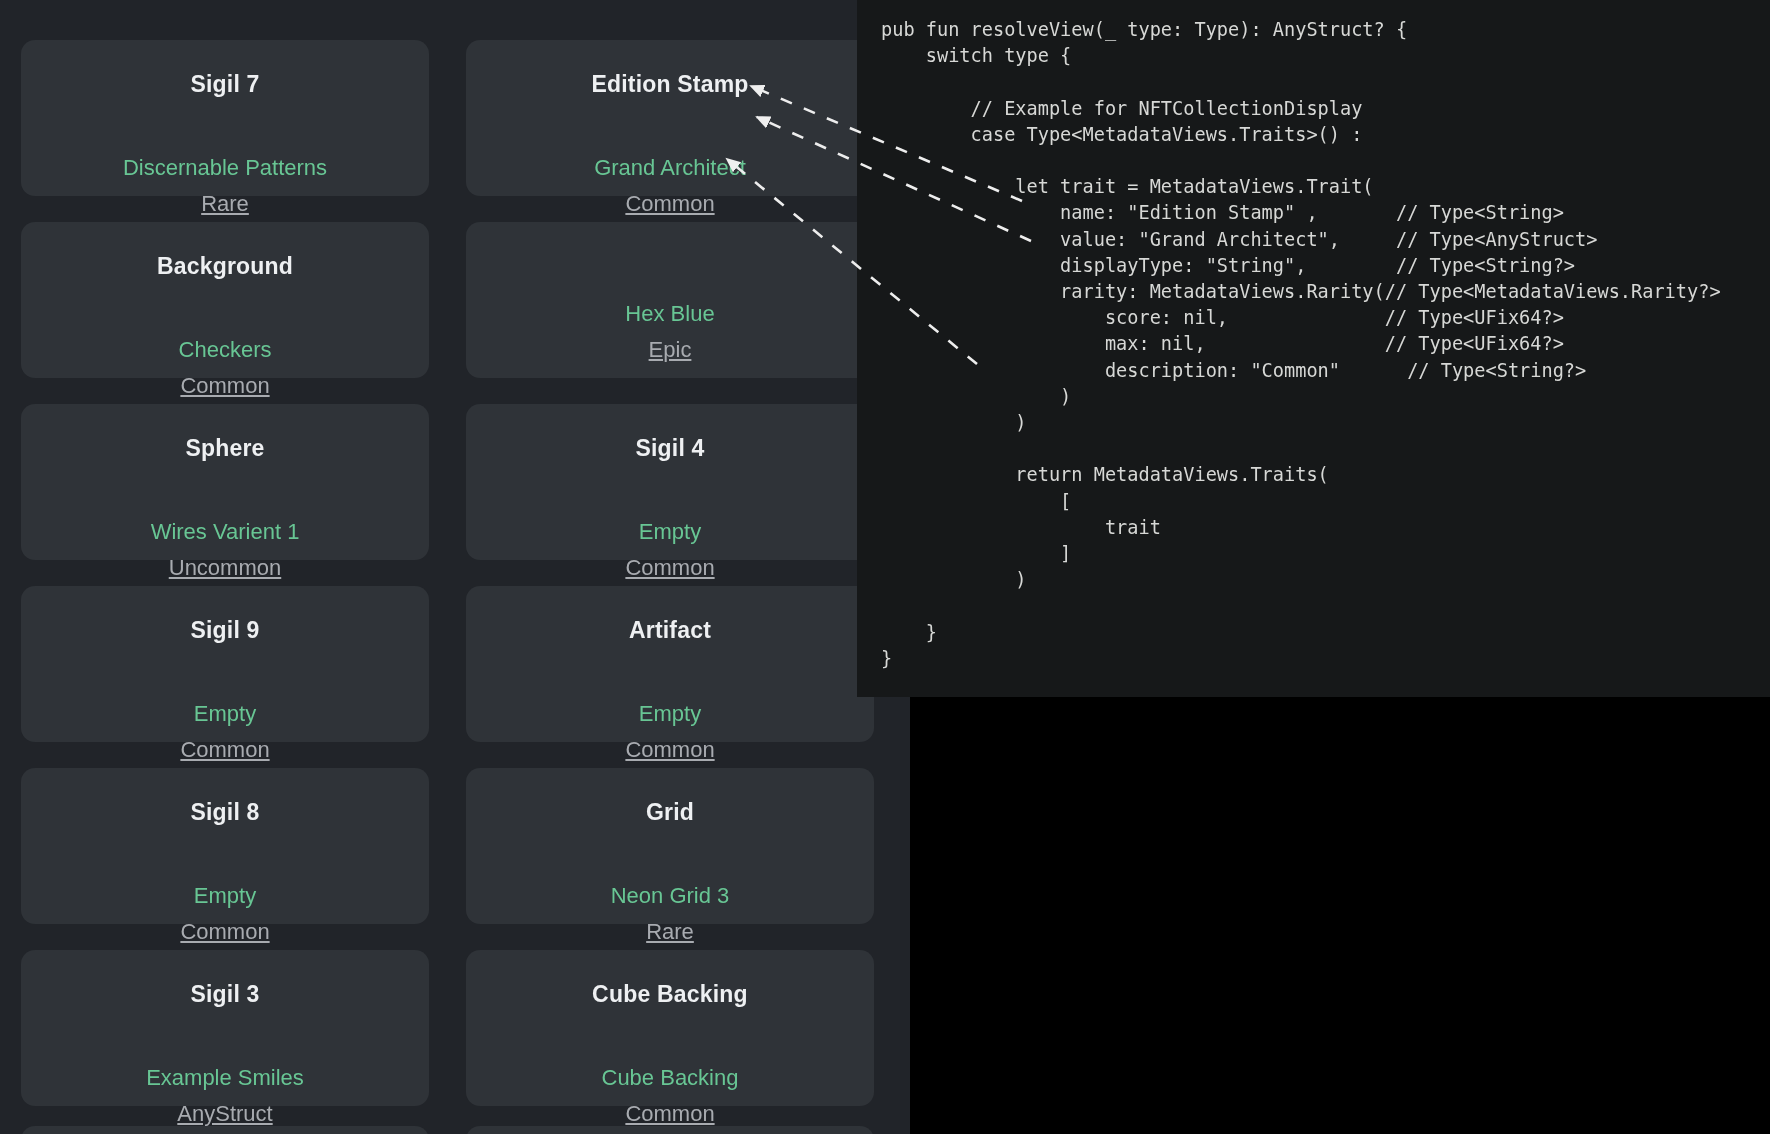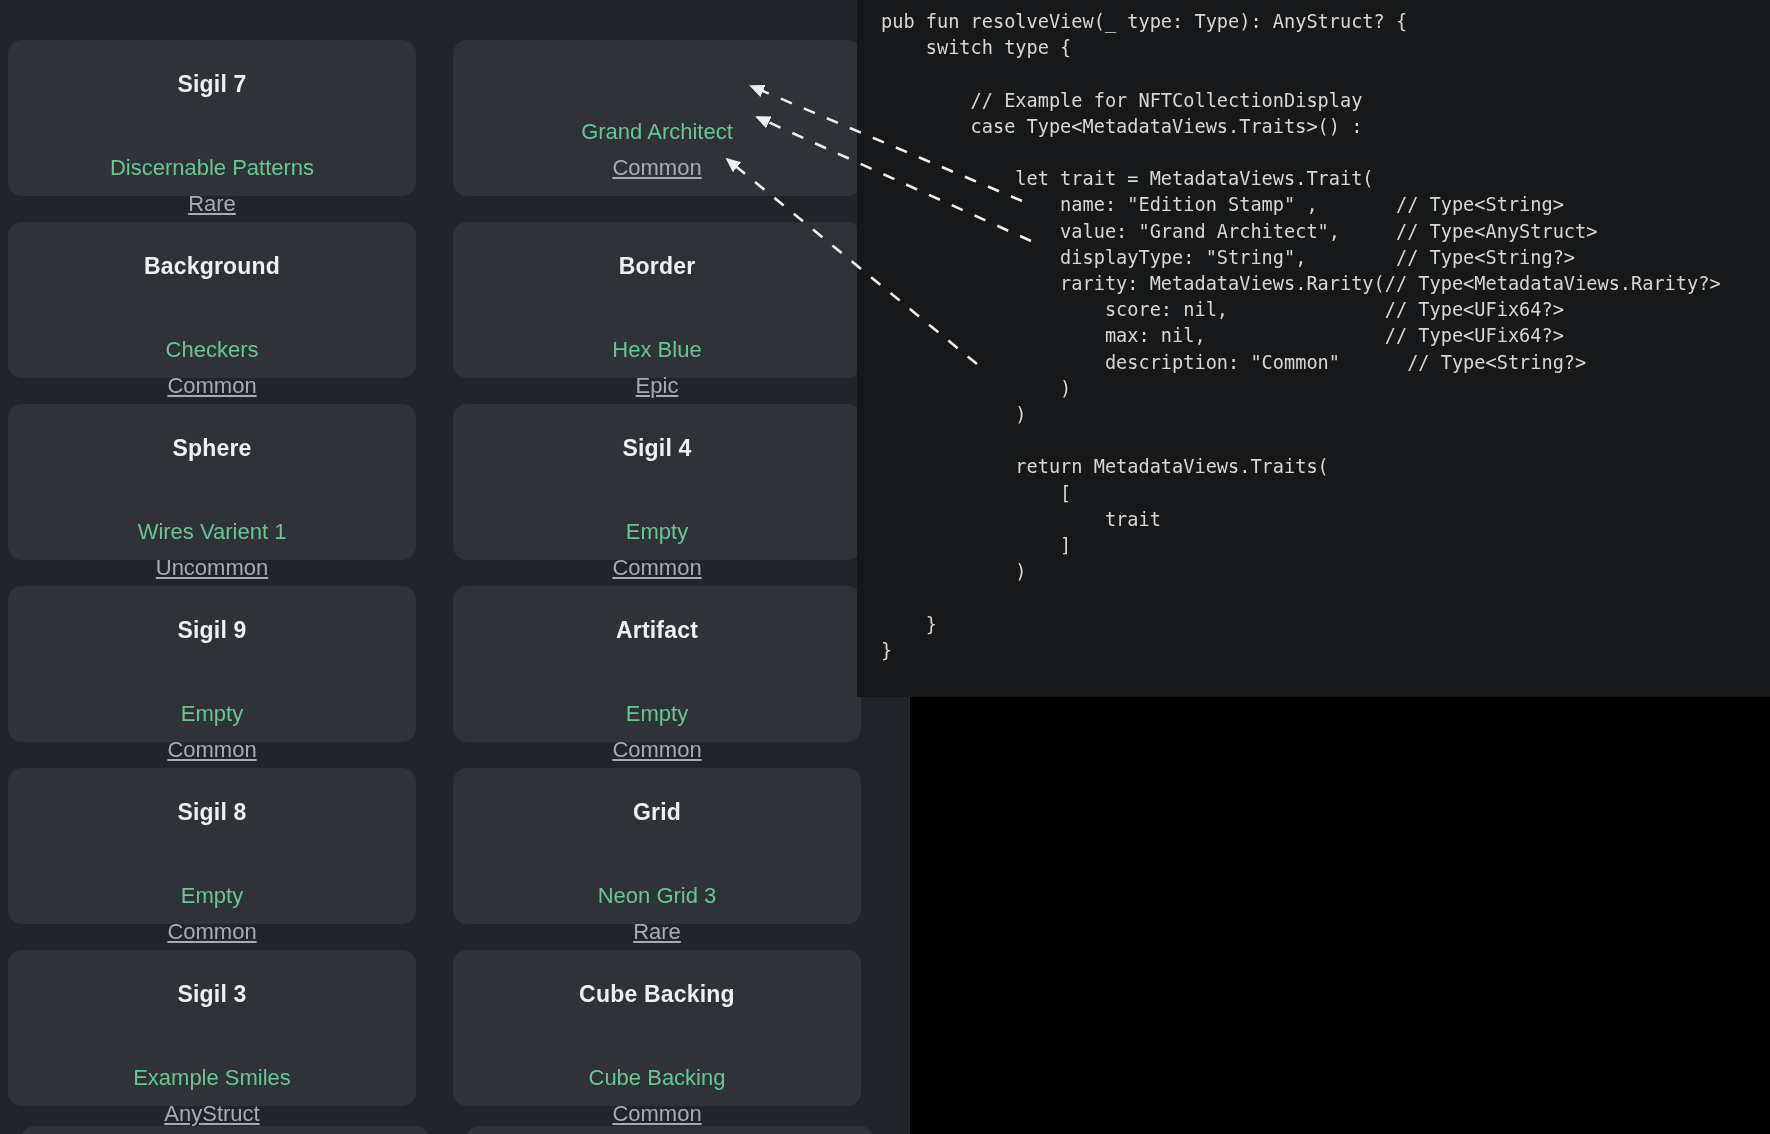--- a/index.html
+++ b/index.html
@@ -19,21 +19,21 @@
   .traits-page {
     position: absolute;
     left: 0; top: 0;
     width: 910px; height: 1134px;
     background: #212429;
     overflow: hidden;
     z-index: 1;
   }
   .cards-grid {
     position: absolute;
-    left: 8px; top: 40px;
+    left: 21px; top: 40px;
     display: grid;
     grid-template-columns: 408px 408px;
     column-gap: 37px;
     row-gap: 26px;
     grid-auto-rows: 156px;
   }
   .trait-card {
     background: #2f3338;
     border-radius: 14px;
     box-sizing: border-box;
@@ -77,21 +77,21 @@
   .code-panel {
     position: absolute;
     left: 857px; top: 0;
     width: 913px; height: 697px;
     background: #161819;
     z-index: 2;
     overflow: hidden;
   }
   .code-panel pre {
     margin: 0;
-    padding: 9px 0 0 24px;
+    padding: 17px 0 0 24px;
     font-family: "DejaVu Sans Mono", "Liberation Mono", monospace;
     font-size: 18.6px;
     line-height: 26.2px;
     color: #d7d8d6;
     white-space: pre;
   }
 
   
   .arrows-overlay {
     position: absolute;
@@ -107,32 +107,32 @@
 <div class="traits-page">
   <div class="cards-grid">
 
     <div class="trait-card">
       <span class="t-name">Sigil 7</span>
       <span class="t-value">Discernable Patterns</span>
       <span class="t-rarity">Rare</span>
     </div>
 
     <div class="trait-card">
+      <span class="t-name">Edition Stamp</span>
       <span class="t-value">Grand Architect</span>
       <span class="t-rarity">Common</span>
     </div>
 
     <div class="trait-card">
       <span class="t-name">Background</span>
       <span class="t-value">Checkers</span>
       <span class="t-rarity">Common</span>
     </div>
 
     <div class="trait-card">
-      <span class="t-name">Border</span>
       <span class="t-value">Hex Blue</span>
       <span class="t-rarity">Epic</span>
     </div>
 
     <div class="trait-card">
       <span class="t-name">Sphere</span>
       <span class="t-value">Wires Varient 1</span>
       <span class="t-rarity">Uncommon</span>
     </div>
 

